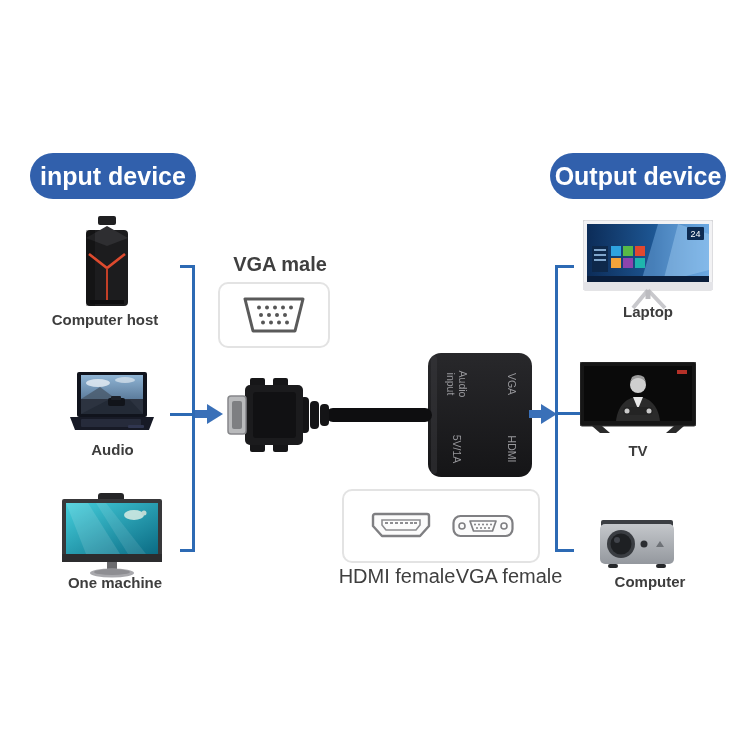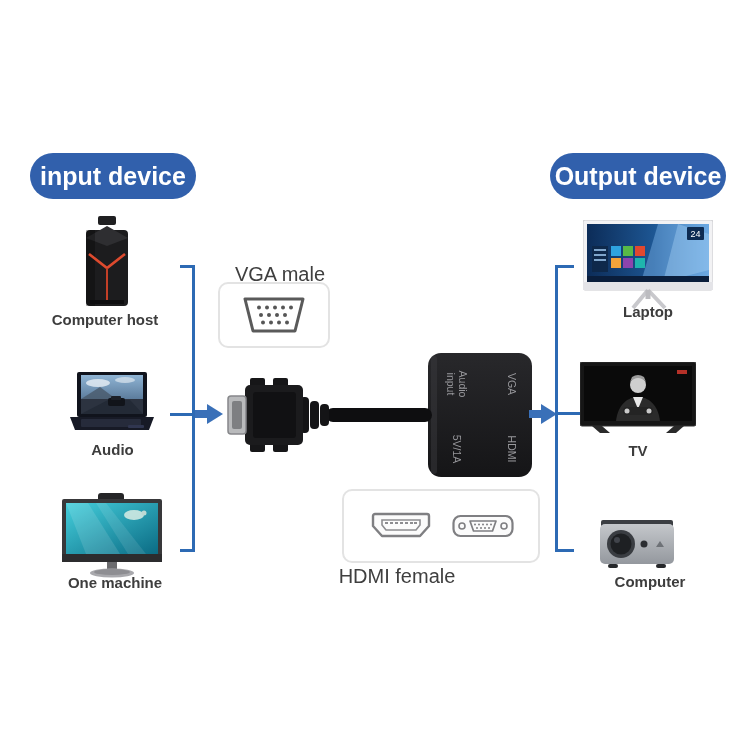--- a/index.html
+++ b/index.html
@@ -90,21 +90,21 @@
   </div>
   <div class="dev-label" style="left:25px;top:574px;width:180px;">One machine</div>
 
   <div class="line" style="left:192px;top:265px;width:3px;height:287px;"></div>
   <div class="line" style="left:180px;top:265px;width:13px;height:3px;"></div>
   <div class="line" style="left:180px;top:549px;width:13px;height:3px;"></div>
   <div class="line" style="left:170px;top:413px;width:24px;height:3px;"></div>
   <div class="arrow-shaft" style="left:195px;top:410px;width:12px;height:8px;"></div>
   <div class="arrow-head" style="left:207px;top:404px;"></div>
 
-  <div class="conn-label" style="left:210px;top:263px;width:140px;">VGA male</div>
+  <div class="conn-label" style="left:210px;top:253px;width:140px;font-weight:bold;">VGA male</div>
   <div class="whitebox" style="left:218px;top:282px;width:108px;height:62px;">
     <svg width="74" height="48" viewBox="0 0 74 48">
       <path d="M8,8 L66,8 L58,40 L16,40 Z" fill="none" stroke="#5a5a5a" stroke-width="3" stroke-linejoin="round"></path>
       <g fill="#565656">
         <circle cx="22" cy="16.5" r="2"></circle>
           <circle cx="30" cy="16.5" r="2"></circle>
           <circle cx="38" cy="16.5" r="2"></circle>
           <circle cx="46" cy="16.5" r="2"></circle>
           <circle cx="54" cy="16.5" r="2"></circle>
         <circle cx="24" cy="24" r="2"></circle>
@@ -181,20 +181,21 @@
           <circle cx="35" cy="12.5" r="1"></circle>
           <circle cx="39" cy="12.5" r="1"></circle>
         <circle cx="25" cy="16" r="1"></circle>
           <circle cx="29" cy="16" r="1"></circle>
           <circle cx="33" cy="16" r="1"></circle>
           <circle cx="37" cy="16" r="1"></circle>
       </g>
     </svg>
   </div>
   <div class="conn-label" style="left:322px;top:565px;width:150px;">HDMI female</div>
+  <div class="conn-label" style="left:434px;top:565px;width:150px;">VGA female</div>
 
   <div class="arrow-shaft" style="left:529px;top:410px;width:12px;height:8px;"></div>
   <div class="arrow-head" style="left:541px;top:404px;"></div>
   <div class="line" style="left:555px;top:265px;width:3px;height:287px;"></div>
   <div class="line" style="left:556px;top:265px;width:18px;height:3px;"></div>
   <div class="line" style="left:556px;top:549px;width:18px;height:3px;"></div>
   <div class="line" style="left:556px;top:412px;width:25px;height:3px;"></div>
 
   <div class="imgbox" style="left:583px;top:220px;width:130px;height:90px;">
     <svg width="130" height="90" viewBox="0 0 130 90">

